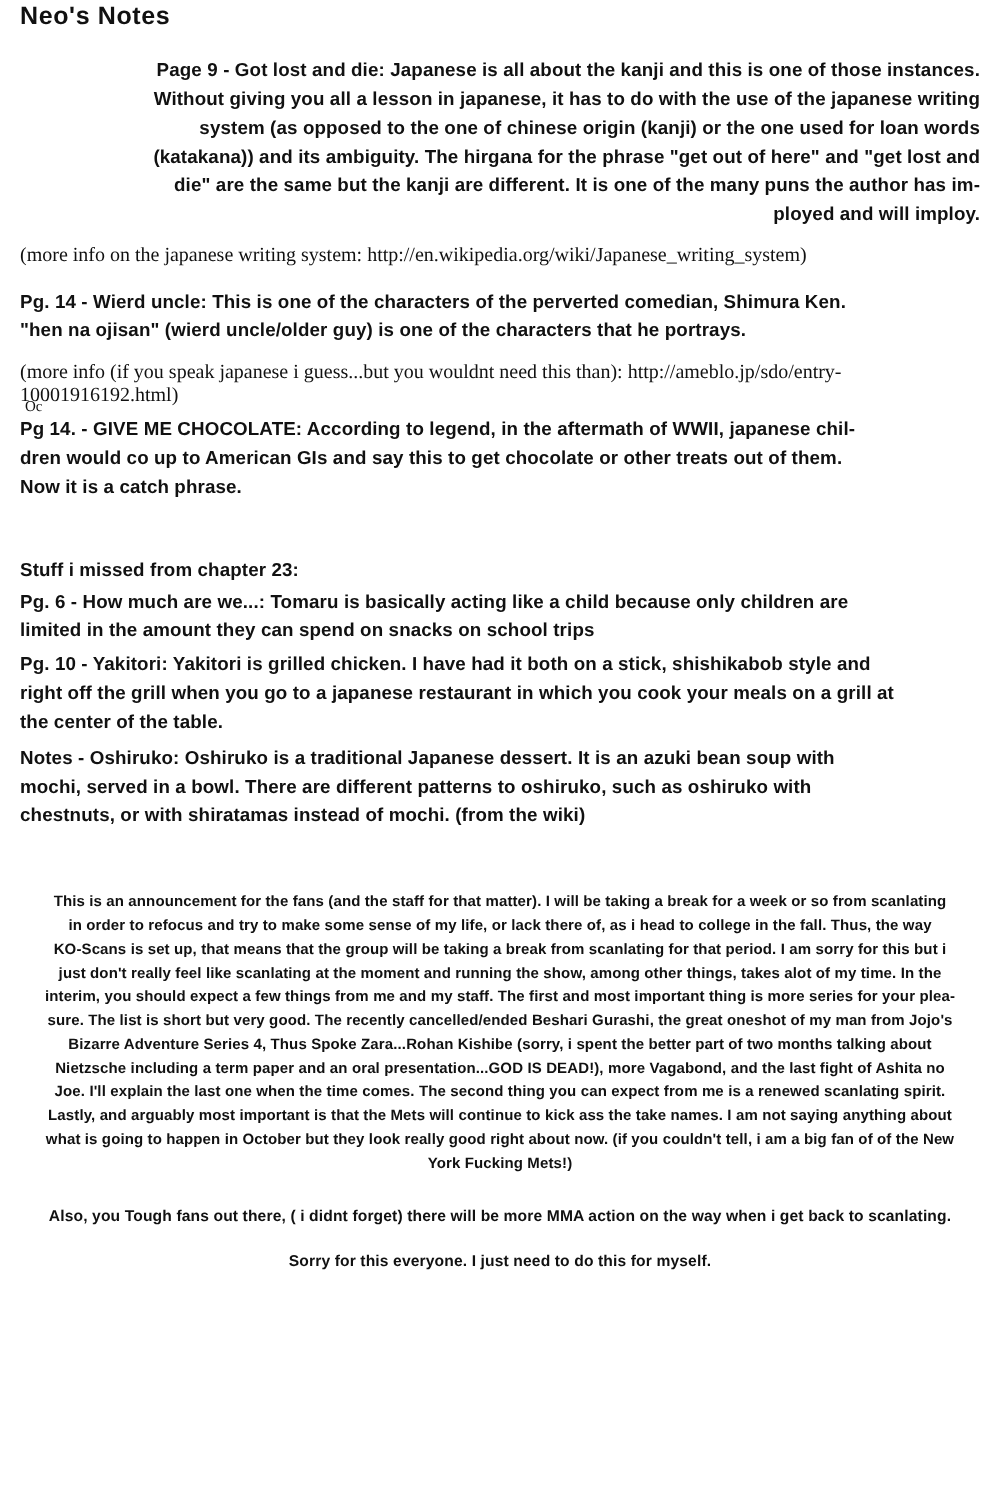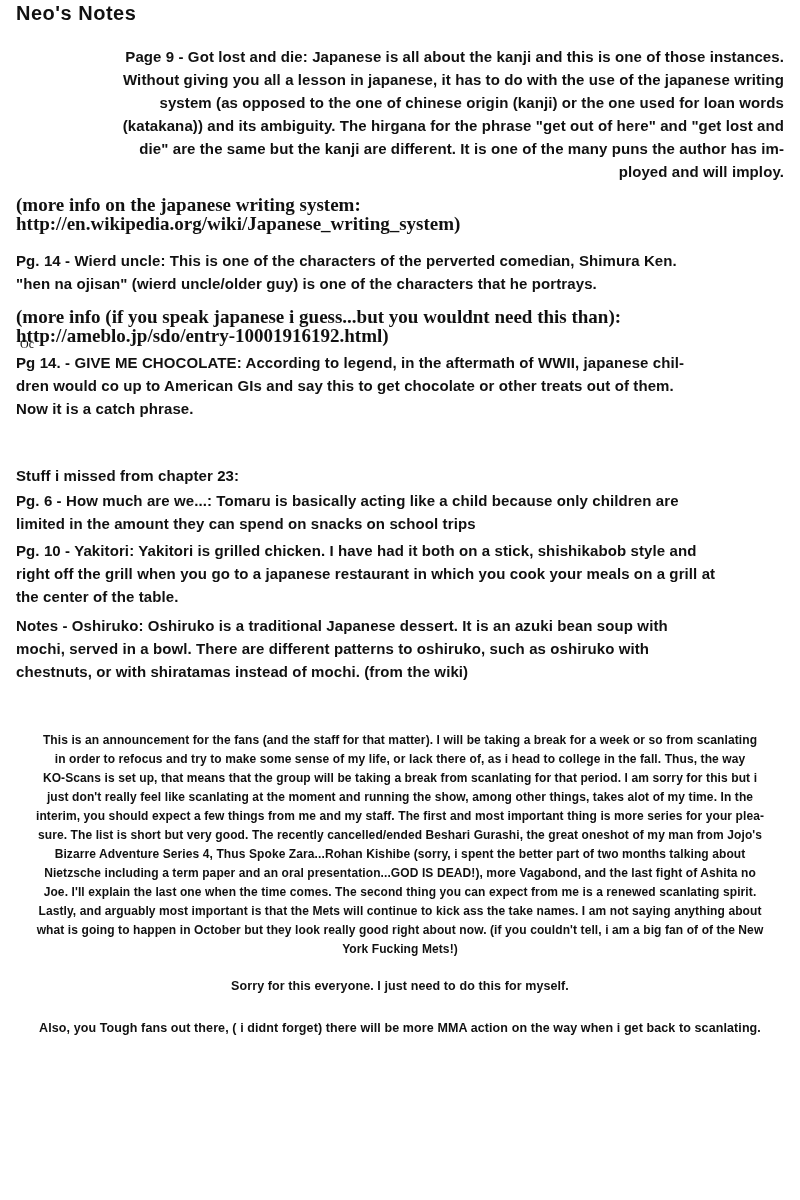--- a/index.html
+++ b/index.html
@@ -22,22 +22,22 @@
   .comic {
     font-family: "Liberation Sans", sans-serif;
     font-weight: 700;
     font-size: 15px;
     line-height: 23px;
     white-space: pre-line;
     letter-spacing: 0.1px;
   }
   .serif {
     font-family: "Liberation Serif", serif;
-    font-weight: 700;
-    font-size: 19px;
+    font-weight: 400;
+    font-size: 16px;
     line-height: 19px;
     white-space: pre-line;
     margin-top: 12px;
   }
   .block-pg5        { margin-bottom: 22px; }
   .block-page9      { margin-bottom: 6px; text-align: right; }
   .block-page9-link { margin-bottom: 16px; }
   .block-uncle      { margin-bottom: 5px; }
   .block-uncle-link { margin-bottom: 6px; }
   .chocolate-wrap   { position: relative; }
@@ -111,17 +111,17 @@
 just don't really feel like scanlating at the moment and running the show, among other things, takes alot of my time. In the
 interim, you should expect a few things from me and my staff. The first and most important thing is more series for your plea-
 sure. The list is short but very good. The recently cancelled/ended Beshari Gurashi, the great oneshot of my man from Jojo's
 Bizarre Adventure Series 4, Thus Spoke Zara...Rohan Kishibe (sorry, i spent the better part of two months talking about
 Nietzsche including a term paper and an oral presentation...GOD IS DEAD!), more Vagabond, and the last fight of Ashita no
 Joe. I'll explain the last one when the time comes. The second thing you can expect from me is a renewed scanlating spirit.
 Lastly, and arguably most important is that the Mets will continue to kick ass the take names. I am not saying anything about
 what is going to happen in October but they look really good right about now. (if you couldn't tell, i am a big fan of of the New
 York Fucking Mets!)</p>
 
+  <p class="comic centered mma">Also, you Tough fans out there, ( i didnt forget) there will be more MMA action on the way when i get back to scanlating.</p>
+
   <p class="comic centered apology">Sorry for this everyone. I just need to do this for myself.</p>
-
-  <p class="comic centered mma">Also, you Tough fans out there, ( i didnt forget) there will be more MMA action on the way when i get back to scanlating.</p>
 
 </div>
 
 </body></html>

